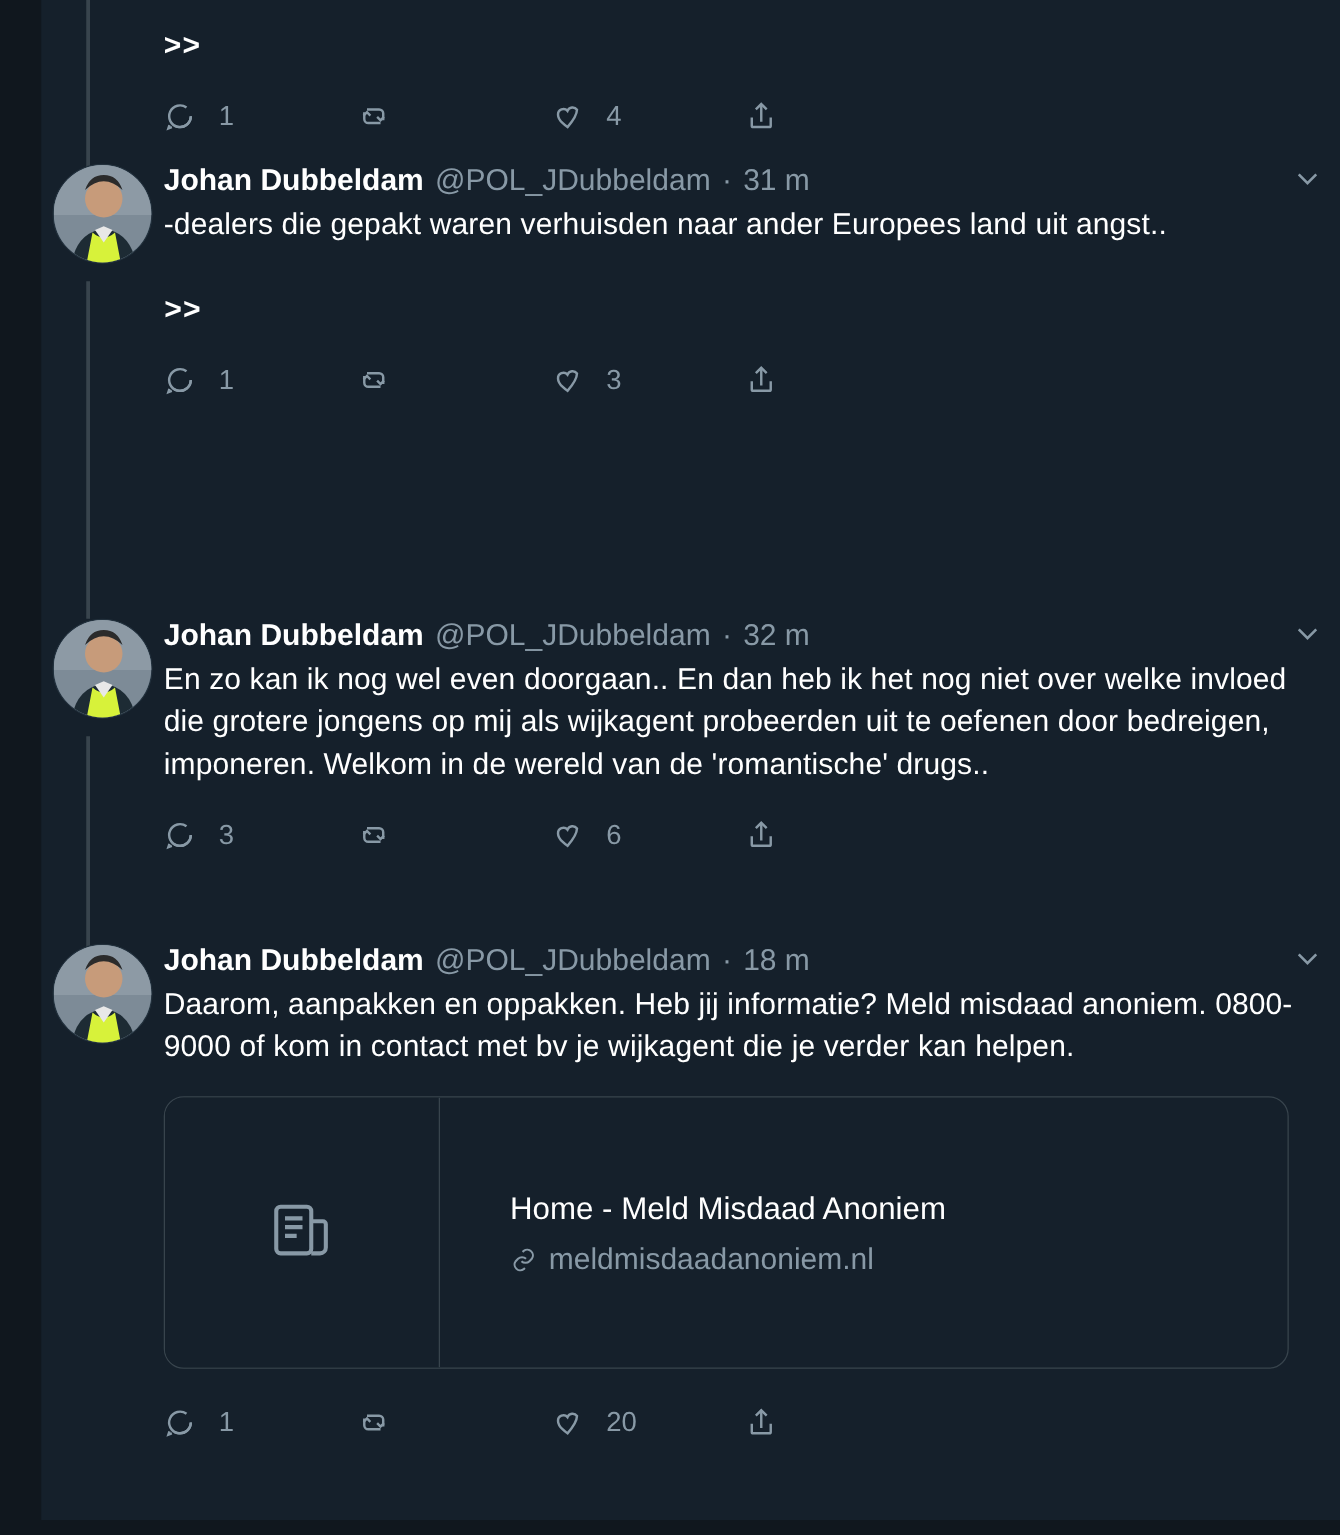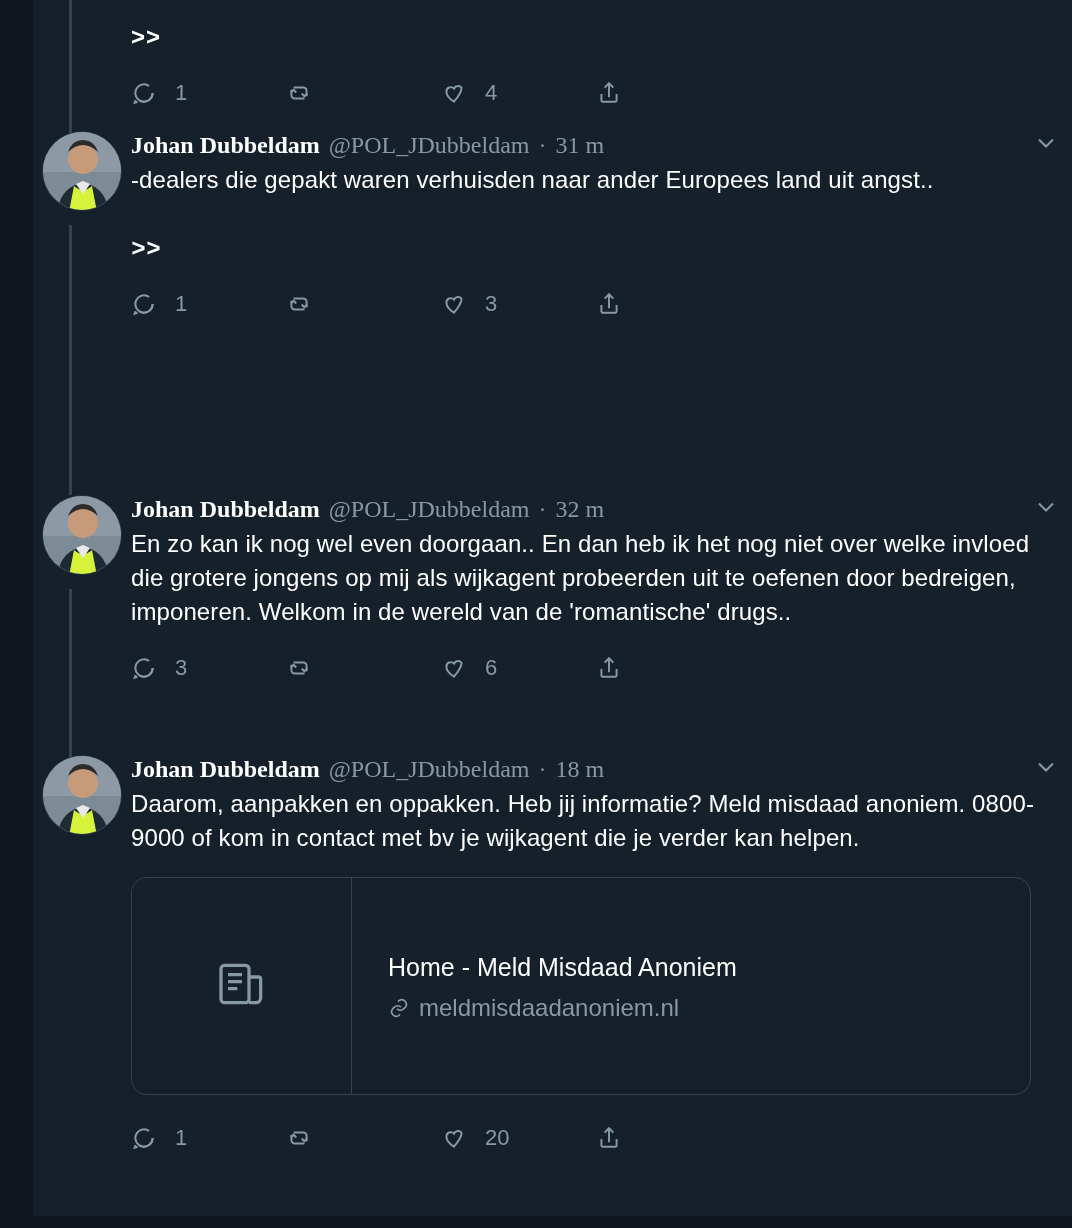--- a/index.html
+++ b/index.html
@@ -70,21 +70,20 @@
     padding-top: 4px;
     min-width: 0;
   }
   .tweet-head {
     display: flex;
     align-items: baseline;
     font-size: 24px;
     line-height: 32px;
     position: relative;
     white-space: nowrap;
-    font-family: Liberation Serif, serif;
   }
   .name {
     font-weight: bold;
     color: #ffffff;
     font-size: 24px;
   }
   .handle, .dot, .time {
     color: #8899a6;
     font-size: 24px;
     margin-left: 9px;
@@ -130,20 +129,21 @@
 
   
   .card {
     margin-top: 22px;
     border: 1px solid #38444d;
     border-radius: 16px;
     display: flex;
     overflow: hidden;
     max-width: 900px;
     height: 218px;
+    gap: 20px;
   }
   .card-thumb {
     width: 220px;
     flex: 0 0 220px;
     border-right: 1px solid #38444d;
     display: flex;
     align-items: center;
     justify-content: center;
     background: #15202b;
   }

